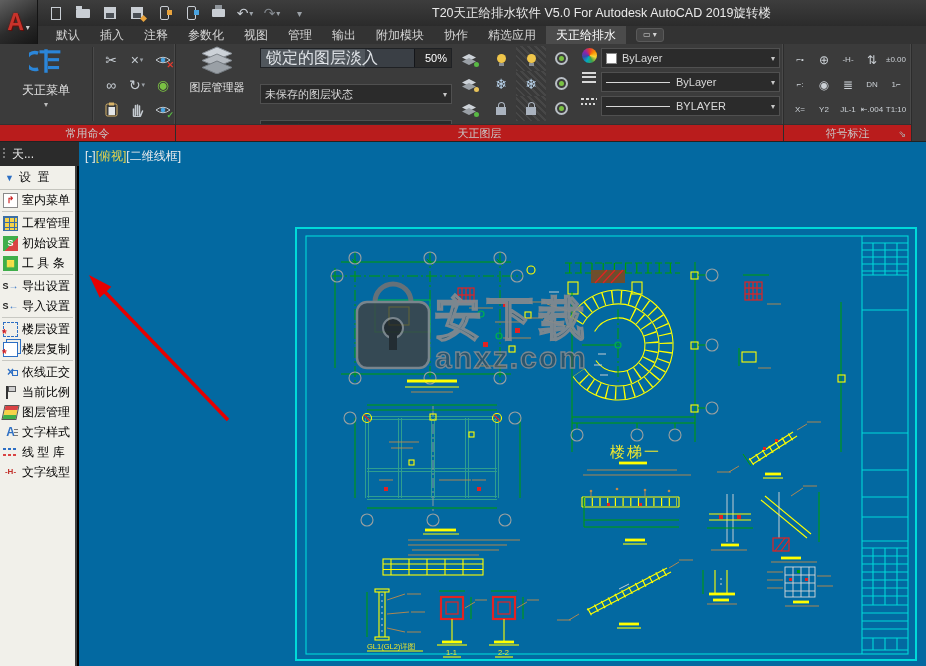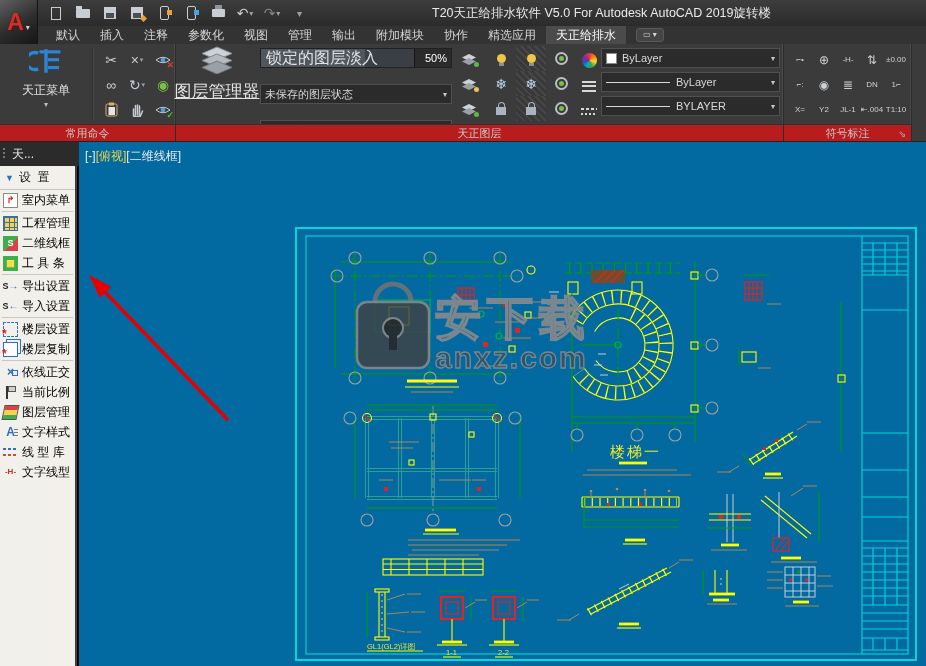--- a/index.html
+++ b/index.html
@@ -89,21 +89,21 @@
   .lgi { display:flex; align-items:center; justify-content:center; position:relative; }
   .lgi.hatch { background:repeating-linear-gradient(45deg,#474747 0 2px,#393939 2px 5px); }
   .flake { color:#bcd7f0; font-size:14px; line-height:1; }
   .lock-g { width:10px; height:8px; background:#aab3bf; position:relative; margin-top:4px; }
   .lock-g::before { content:""; position:absolute; left:1.5px; top:-5px; width:5px; height:5px;
     border:1.5px solid #aab3bf; border-bottom:none; border-radius:4px 4px 0 0; }
   .target { width:13px; height:13px; border:2px solid #b9bfc5; border-radius:50%; background:#3b3b3b;
     display:flex; align-items:center; justify-content:center; }
   .target::after { content:""; width:5px; height:5px; border-radius:50%; background:#7ac143; }
   .lp-colorcol { position:absolute; left:404px; top:0; width:200px; }
-  .ccrow { display:flex; align-items:flex-end; margin-top:4px; height:20px; }
+  .ccrow { display:flex; align-items:flex-start; margin-top:4px; height:20px; }
   .ccicon { width:18px; display:flex; align-items:center; justify-content:center; margin-right:3px; }
   .wheel { width:15px; height:15px; border-radius:50%;
     background:conic-gradient(#e53935,#fb8c00,#fdd835,#43a047,#00acc1,#3949ab,#8e24aa,#e53935); }
   .bars3 { width:14px; height:11px; background:repeating-linear-gradient(180deg,#d8d8d8 0 2px,transparent 2px 4.5px); }
   .dashbars { width:16px; height:10px;
     background-image:repeating-linear-gradient(90deg,#d8d8d8 0 3px,transparent 3px 5px),
                      repeating-linear-gradient(90deg,#d8d8d8 0 2px,transparent 2px 4px);
     background-size:100% 2px,100% 2px; background-position:0 2px,0 7px; background-repeat:no-repeat; }
   .ccrow .combo { flex:1; margin-top:0; }
   
@@ -294,21 +294,21 @@
 
   <div class="rpanel" style="width:608px;">
     <div class="bigbtn" style="left:4px; width:74px;">
       <span>
         <svg width="36" height="28" viewBox="0 0 36 28">
           <polygon points="18,1 33,7.5 18,14 3,7.5" fill="#cdd2d8" stroke="#8a9097" stroke-width="1"></polygon>
           <polygon points="18,8 33,14.5 18,21 3,14.5" fill="#b5bac0" stroke="#80868c" stroke-width="1"></polygon>
           <polygon points="18,15 33,21.5 18,28 3,21.5" fill="#9aa0a6" stroke="#757b81" stroke-width="1"></polygon>
         </svg>
       </span>
-      <span class="blabel" style="font-size:17px;text-decoration:underline;">图层管理器</span>
+      <span class="blabel" style="font-size:11px;">图层管理器</span>
     </div>
     <div class="lp-mid">
       <div class="fade">
         <div class="fade-track">锁定的图层淡入</div>
         <div class="fade-val">50%</div>
       </div>
       <div class="combo">
         <span>未保存的图层状态</span>
           <span class="caret">▾</span>
       </div>
@@ -443,21 +443,21 @@
     <span class="pi pi1">↱</span>
     <span>室内菜单</span>
   </div>
   <div class="pal-sep"></div>
   <div class="pal-item">
     <span class="pi pi2"></span>
     <span>工程管理</span>
   </div>
   <div class="pal-item">
     <span class="pi pi3">S</span>
-    <span>二维线框</span>
+    <span>初始设置</span>
   </div>
   <div class="pal-item">
     <span class="pi pi4">▦</span>
     <span>工 具 条</span>
   </div>
   <div class="pal-sep"></div>
   <div class="pal-item">
     <span class="pi pi5">S<span class="arr">→</span></span>
     <span>导出设置</span>
   </div>

